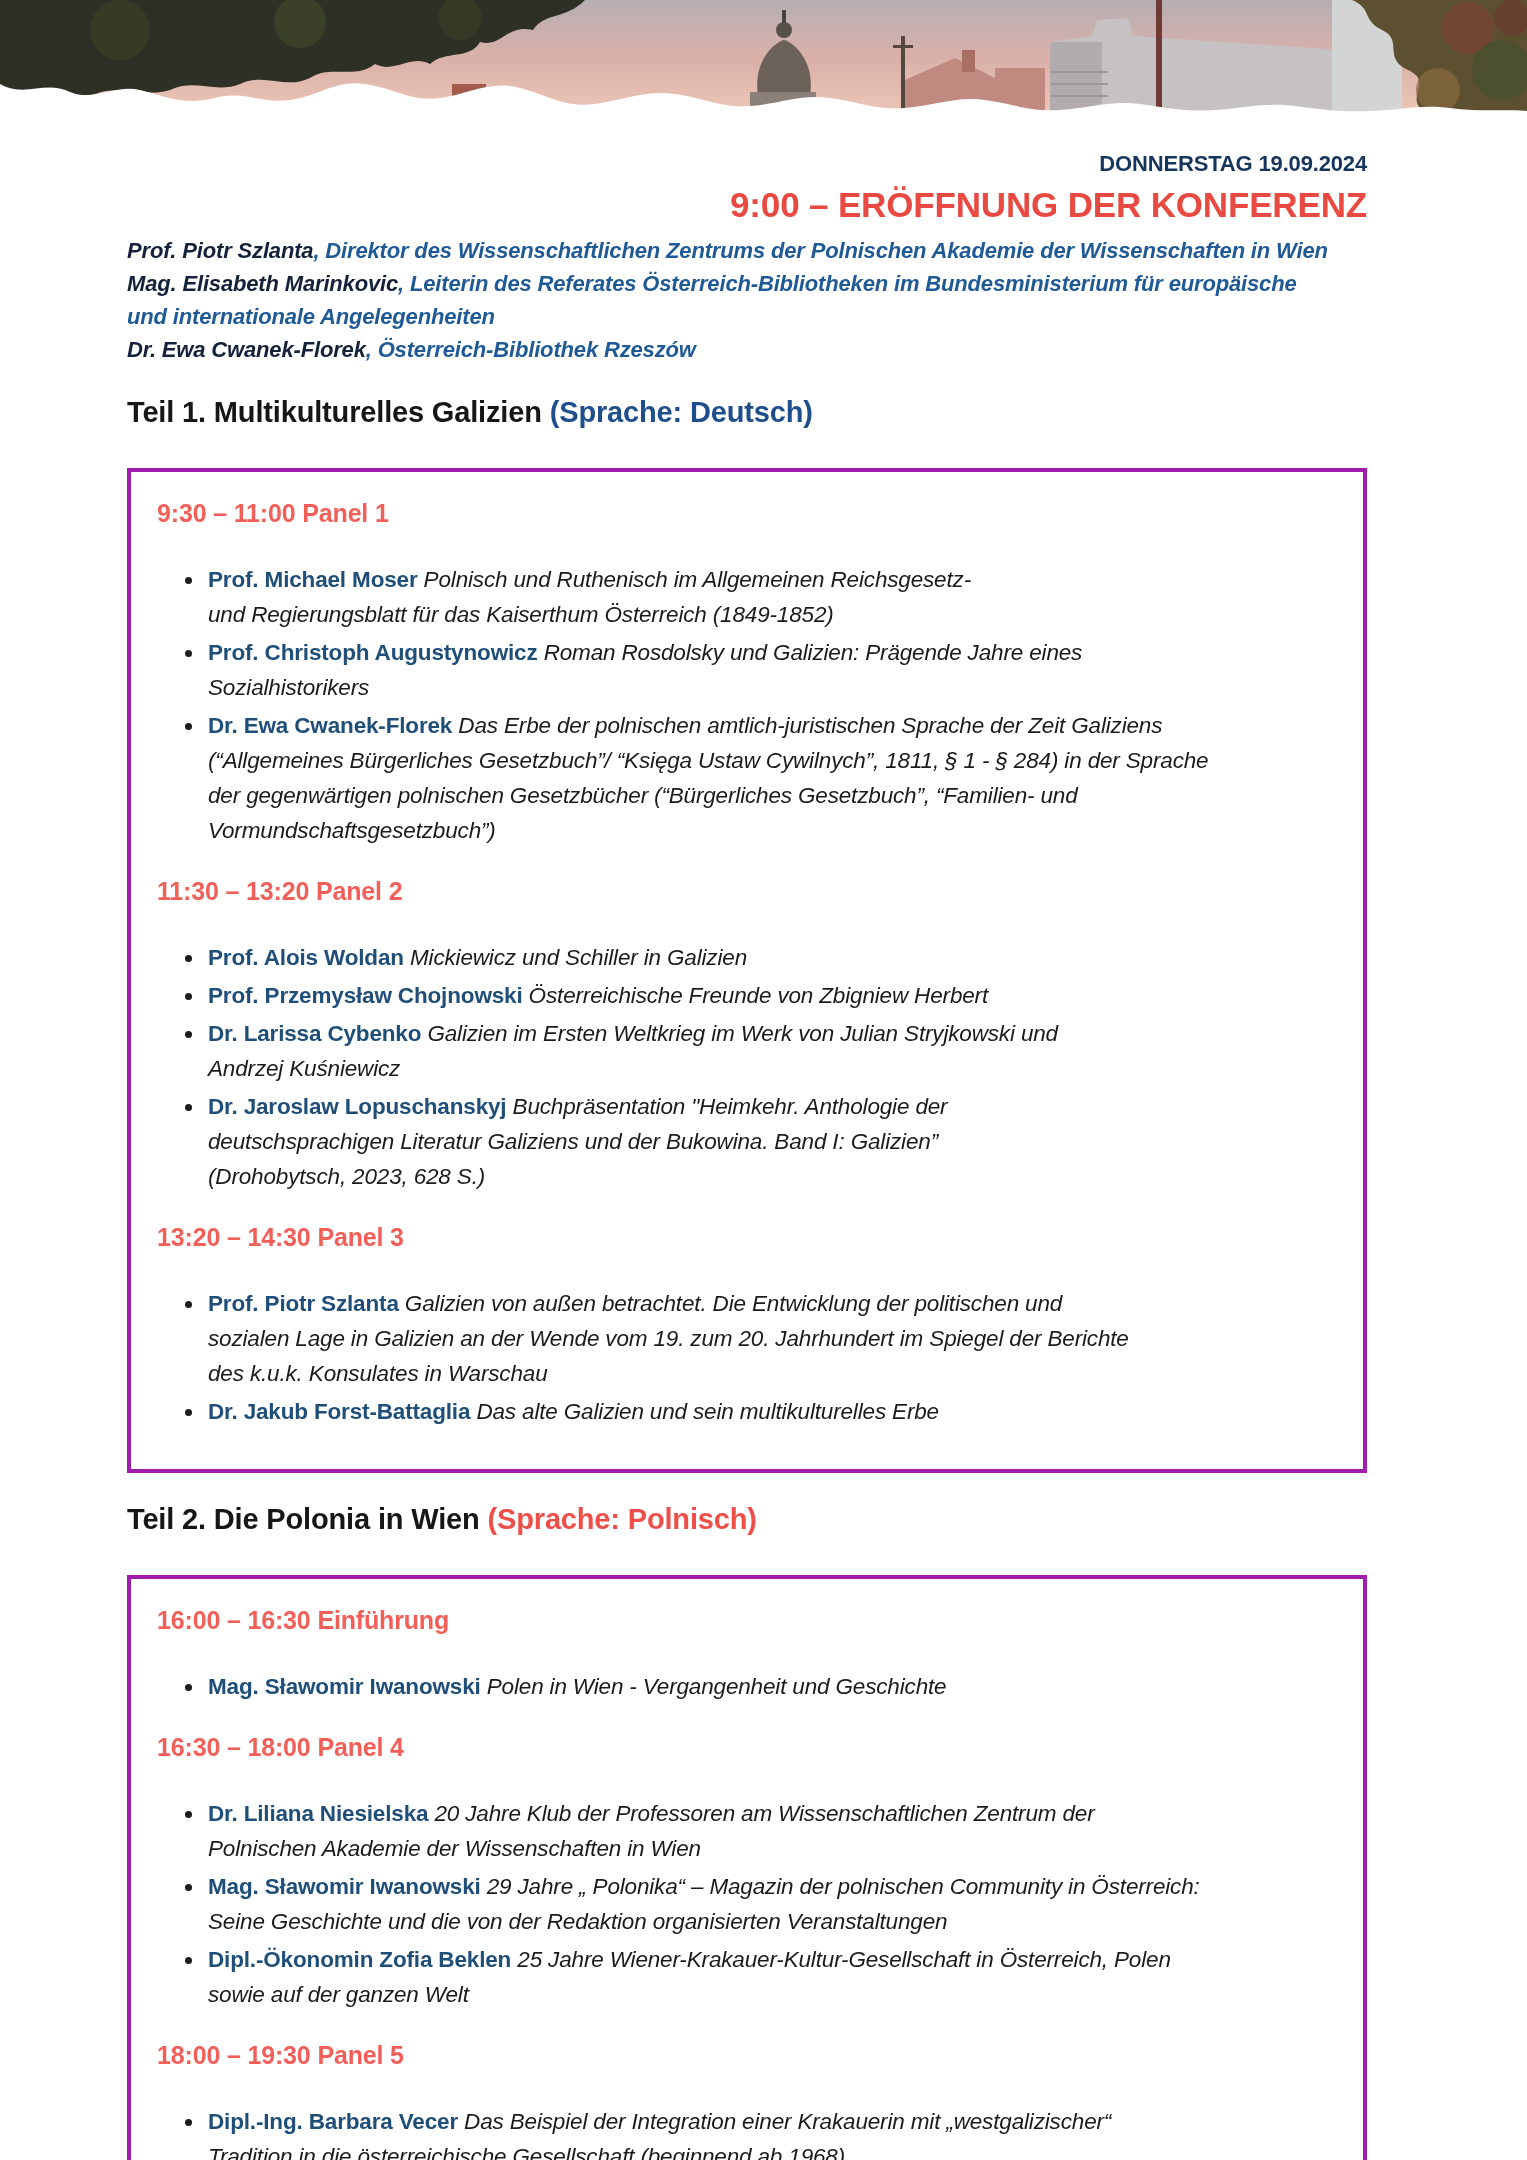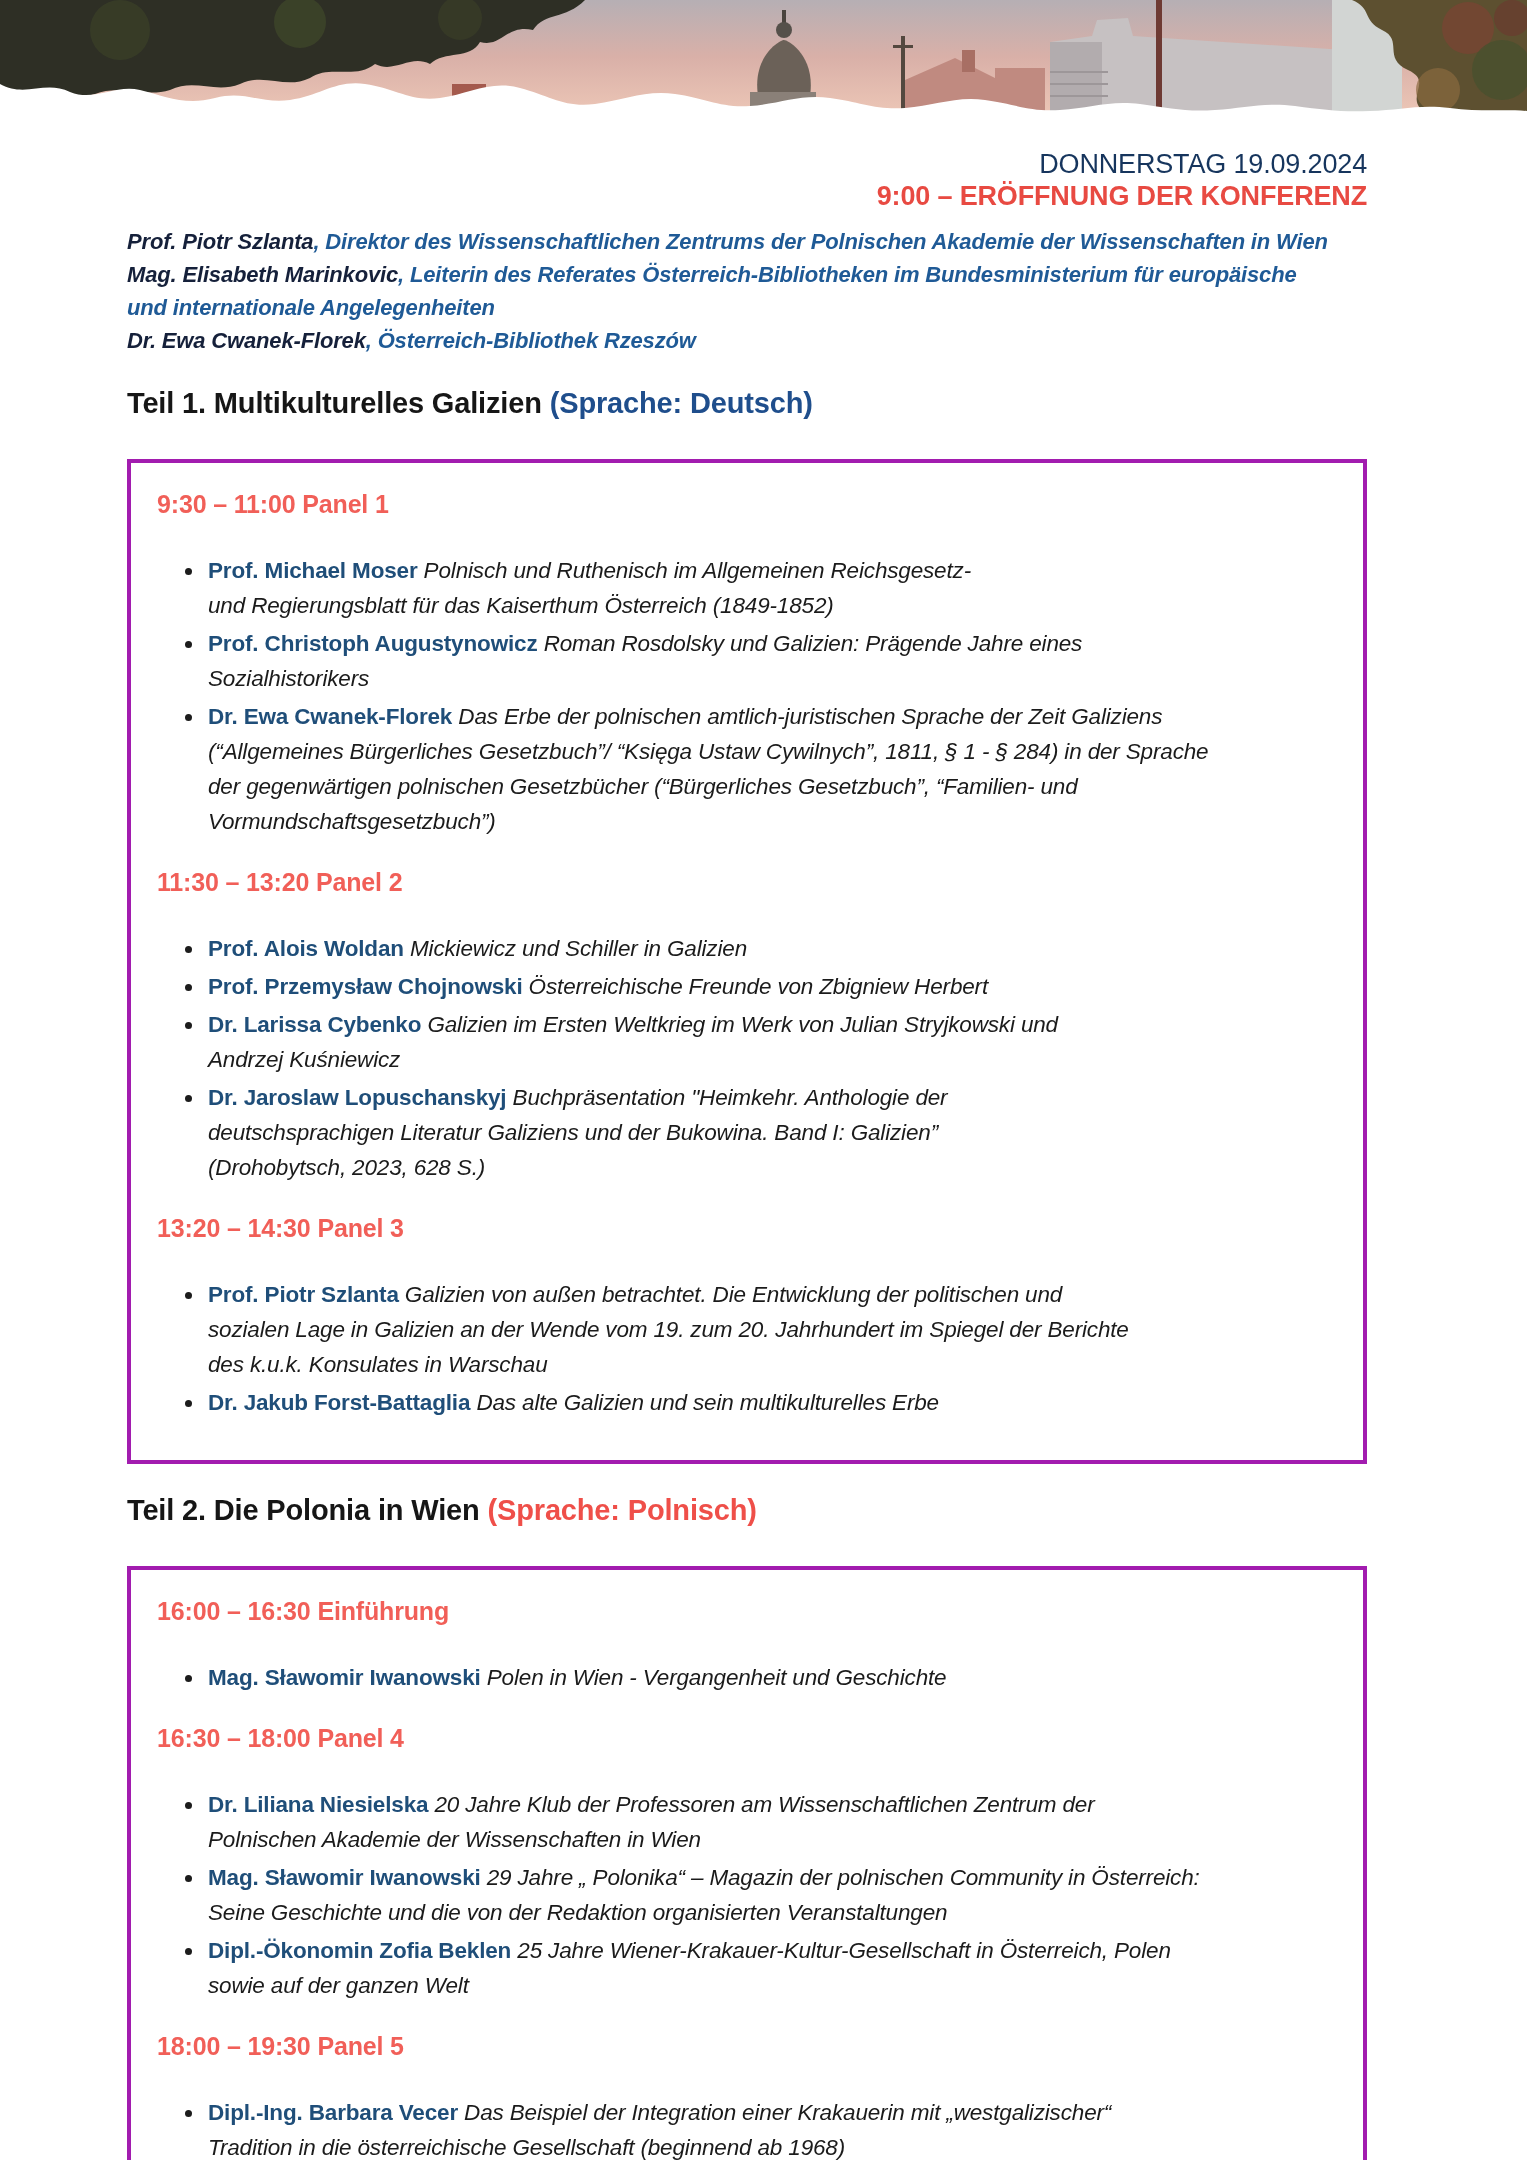--- a/index.html
+++ b/index.html
@@ -6,24 +6,24 @@
   body{
     width:1527px;height:2160px;background:#ffffff;overflow:hidden;
     font-family:"Liberation Sans",sans-serif;color:#1c1c1c;
     letter-spacing:-0.01em;
   }
   .header-photo{display:block;width:1527px;height:114px;}
   .page-content{width:1240px;margin:0 160px 0 127px;}
 
   .date-block{margin-top:34px;text-align:right;}
   .conf-date{
-    font-size:27px;font-weight:normal;color:#16355d;line-height:32px;
+    font-size:22px;font-weight:bold;color:#16355d;line-height:32px;
   }
   .conf-opening{
-    font-size:27px;font-weight:bold;color:#e84a42;line-height:32px;
+    margin-top:9px;font-size:35px;font-weight:bold;color:#e84a42;line-height:32px;
   }
 
   .speakers{margin-top:13px;}
   .speaker-line{
     font-size:22px;font-weight:bold;font-style:italic;line-height:33px;
   }
   .speaker-name{color:#15203a;}
   .speaker-role{color:#1f5a96;white-space:pre-line;}
 
   .section-title{

